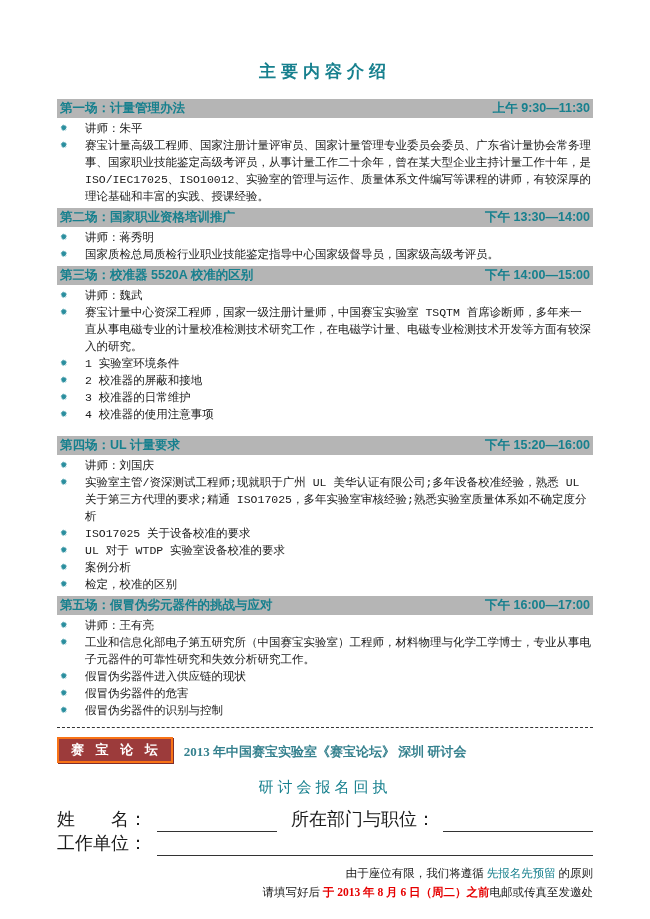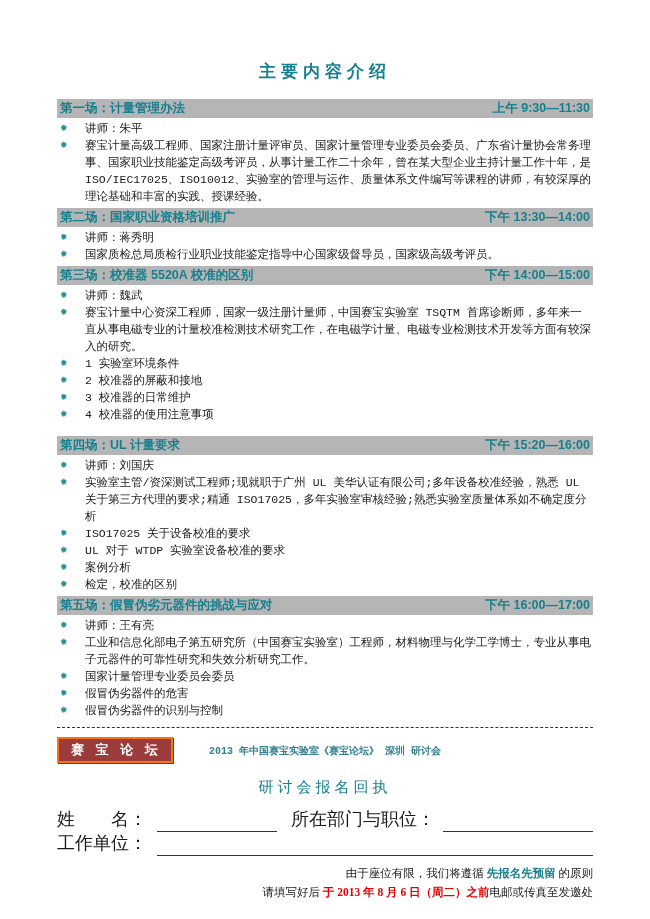--- a/index.html
+++ b/index.html
@@ -25,38 +25,38 @@
   .itx{flex:1;font-size:11.5px;line-height:17px;font-family:Liberation Mono, monospace;}
   
   .dash-sep{border:none;border-top:1.5px dashed #333;margin:8px 0 0 0;}
   
   .footer-head{position:relative;height:32px;margin-top:8px;}
   .logo-badge{position:absolute;left:0;top:1px;background:#9C3B3B;
        border:2px solid #f97316;box-shadow:1px 1px 0 #7e2e2e;
        color:#ffffff;font-weight:bold;font-size:13px;letter-spacing:4px;
        padding:4px 9px 4px 12px;line-height:14px;
        font-family:"Liberation Sans","DejaVu Sans",sans-serif;}
-  .event-title{text-align:center;font-weight:bold;font-size:10px;
+  .event-title{text-align:center;font-weight:bold;font-size:13px;
        color:#35818E;line-height:32px;
-       font-family:Liberation Mono, monospace;}
+       font-family:Liberation Serif, serif;}
   .form-title{font-family:"Liberation Sans","DejaVu Sans",sans-serif;
        font-weight:normal;font-size:15px;letter-spacing:4px;color:#17808E;
        text-align:center;margin:10px 0 12px 0;}
   .form-row{display:flex;align-items:flex-end;font-size:18px;
        height:23px;margin-bottom:1px;}
   .form-row .lbl{white-space:nowrap;padding-bottom:1px;}
   .uline{display:inline-block;border-bottom:1px solid #333;height:16px;}
   .u-name{width:120px;margin:0 14px 0 10px;}
   .u-dept{flex:1;margin-left:8px;}
   .u-wide{flex:1;margin-left:10px;}
   .u-phone{width:112px;margin:0 14px 0 8px;}
   .u-fax{width:100px;margin:0 12px 0 8px;}
   .u-mail{flex:1;margin-left:8px;}
   .notes{margin-top:8px;text-align:right;font-size:11.5px;line-height:19px;}
-  .hl-teal{color:#17808E;font-weight:bold;}
+  .hl-teal{color:#17808E;font-weight:normal;}
   .hl-red{color:#E60000;font-weight:bold;}
 </style>
 </head>
 <body>
 
 <div class="doc">
 
   <h1 class="page-title">主要内容介绍</h1>
 
   <div>
@@ -165,21 +165,21 @@
           <li>
             <span class="blt">✹</span>
             <span class="itx">讲师：王有亮</span>
           </li>
           <li>
             <span class="blt">✹</span>
             <span class="itx">工业和信息化部电子第五研究所（中国赛宝实验室）工程师，材料物理与化学工学博士，专业从事电子元器件的可靠性研究和失效分析研究工作。</span>
           </li>
           <li>
             <span class="blt">✹</span>
-            <span class="itx">国家计量管理专业委员会委员</span>
+            <span class="itx">假冒伪劣器件进入供应链的现状</span>
           </li>
           <li>
             <span class="blt">✹</span>
             <span class="itx">假冒伪劣器件的危害</span>
           </li>
           <li>
             <span class="blt">✹</span>
             <span class="itx">假冒伪劣器件的识别与控制</span>
           </li>
         </ul>

